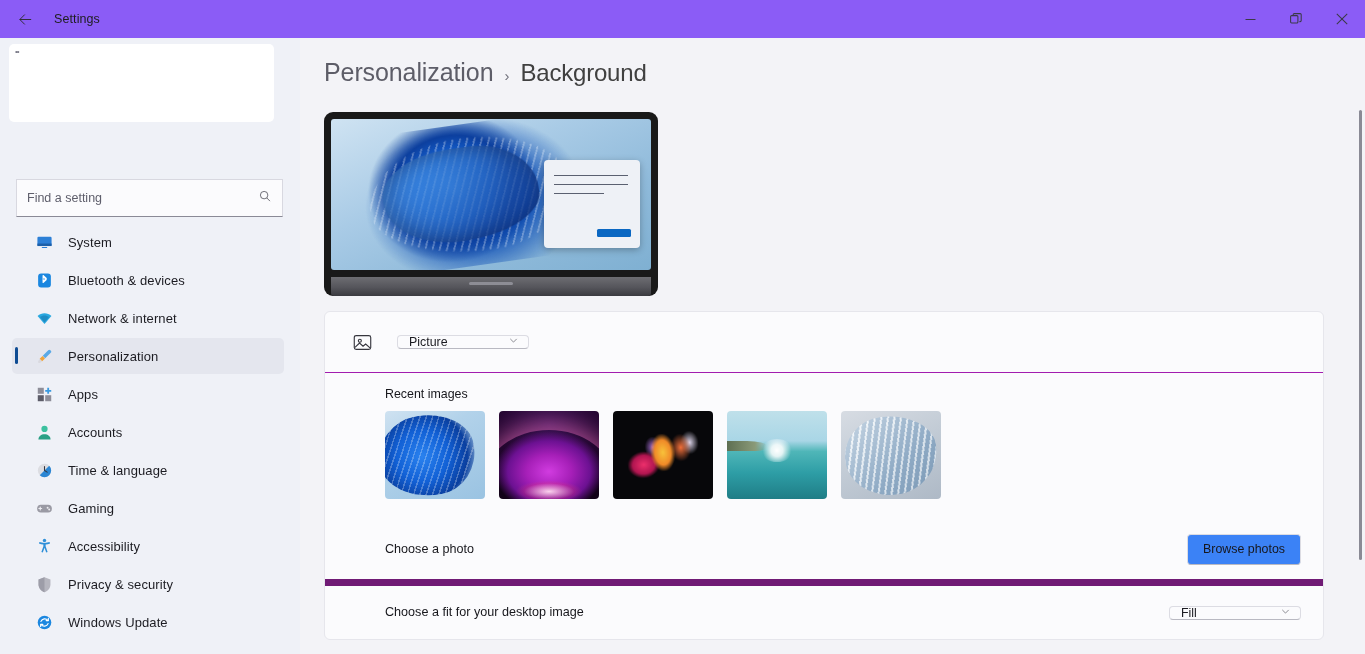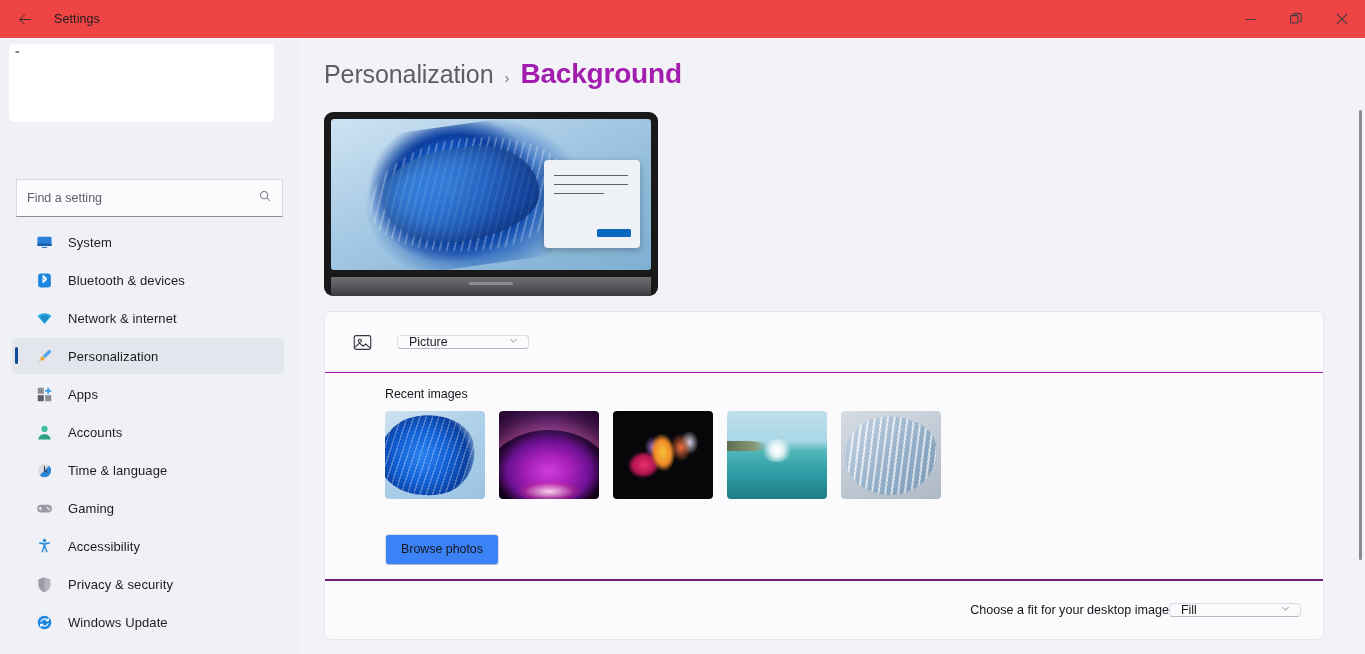--- a/index.html
+++ b/index.html
@@ -14,21 +14,21 @@
     color: #1b1b1b;
     position: relative;
     -webkit-font-smoothing: antialiased;
   }
 
   
   .titlebar {
     height: 38px;
     display: flex;
     align-items: center;
-    background: #ef4444;
+    background: #8b5cf6;
     position: relative;
     z-index: 40;
   }
   .back-btn {
     width: 34px; height: 30px;
     margin-left: 8px;
     display: flex; align-items: center; justify-content: center;
     border-radius: 5px;
     cursor: pointer;
   }
@@ -141,21 +141,21 @@
   }
   .breadcrumb {
     position: absolute;
     left: 24px; top: 20px;
     display: flex;
     align-items: baseline;
     gap: 11px;
   }
   .bc-parent { font-size: 25px; color: #5d5d68; letter-spacing: -.1px; cursor: pointer; }
   .bc-sep { font-size: 15px; color: #6f6f7a; }
-  .bc-current { font-size: 28px; color: #a21caf; font-weight: 700; letter-spacing: -.2px; }
+  .bc-current { font-size: 24px; color: #404040; font-weight: 400; letter-spacing: -.2px; }
 
   
   .monitor {
     position: absolute;
     left: 24px; top: 74px;
     width: 334px; height: 184px;
     background: #191919;
     border-radius: 9px;
     padding: 7px 7px 0 7px;
   }
@@ -246,21 +246,21 @@
     border-radius: 6px;
     overflow: hidden;
   }
   .row {
     display: flex;
     align-items: center;
     padding: 0 22px;
     min-height: 60px;
     position: relative;
   }
-  .row + .row { border-top: 2px solid #701a75; text-align: right; }
+  .row + .row { border-top: 7px solid #701a75; }
   .section { border-top: 1px solid #a21caf; padding: 14px 22px 20px 60px; }
 
   .row-ico {
     width: 30px; flex: 0 0 30px;
     margin-right: 20px;
     display: flex; align-items: center; justify-content: center;
   }
   .row-ico svg { width: 21px; height: 21px; stroke: #36363e; fill: none; stroke-width: 1.3; }
   .row-text { flex: 1; min-width: 0; }
   .row-title { font-size: 12.6px; color: #17171c; line-height: 1.45; }
@@ -609,20 +609,23 @@
         <div class="thumbs">
           <div class="thumb th1"></div>
           <div class="thumb th2"></div>
           <div class="thumb th3"></div>
           <div class="thumb th4"></div>
           <div class="thumb th5"></div>
         </div>
       </div>
 
       <div class="row" style="padding-left:60px;">
+        <div class="row-text">
+          <div class="row-title">Choose a photo</div>
+        </div>
         <button class="btn">Browse photos</button>
       </div>
 
       <div class="row" style="padding-left:60px;">
         <div class="row-text">
           <div class="row-title">Choose a fit for your desktop image</div>
         </div>
         <div class="combo">
           <span>Fill</span>
           <span class="chev">

